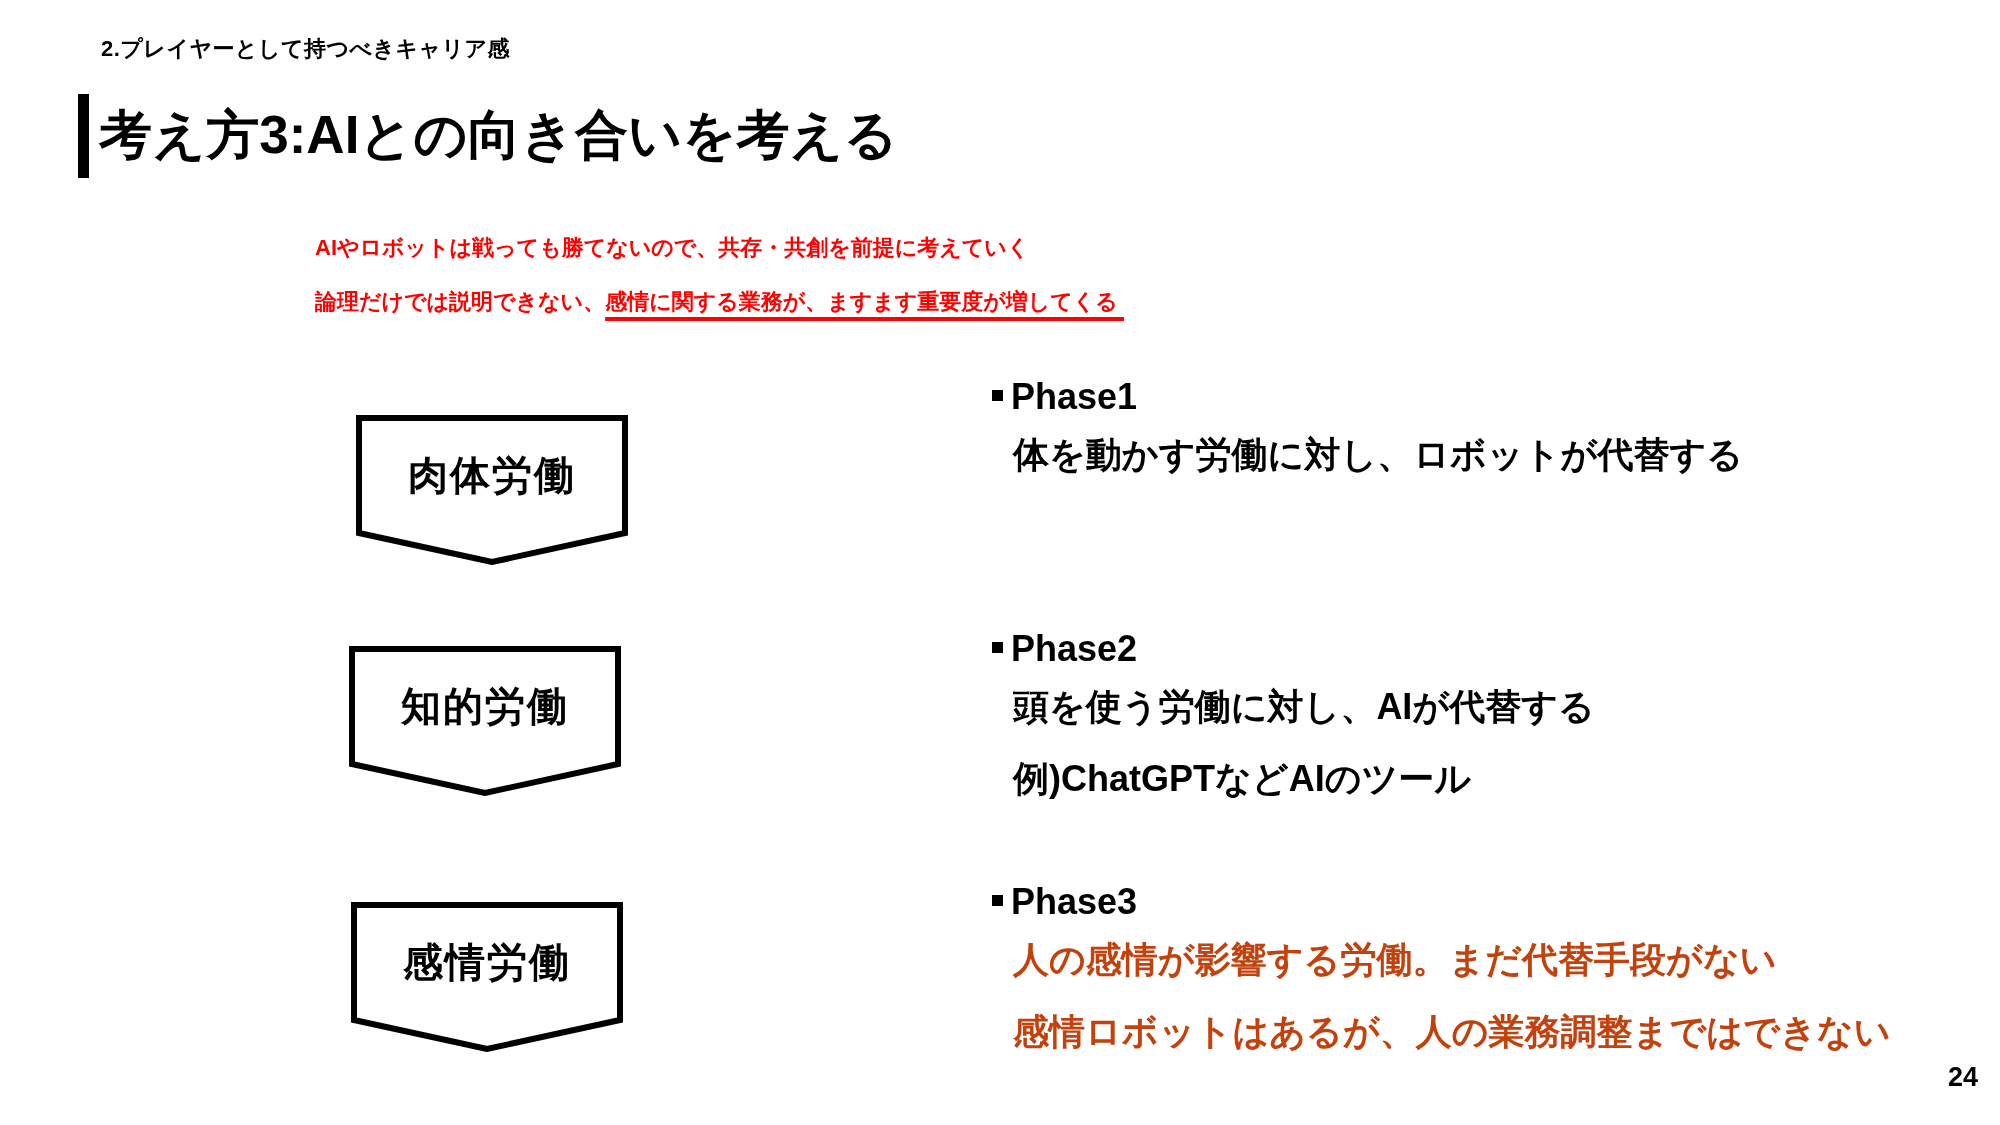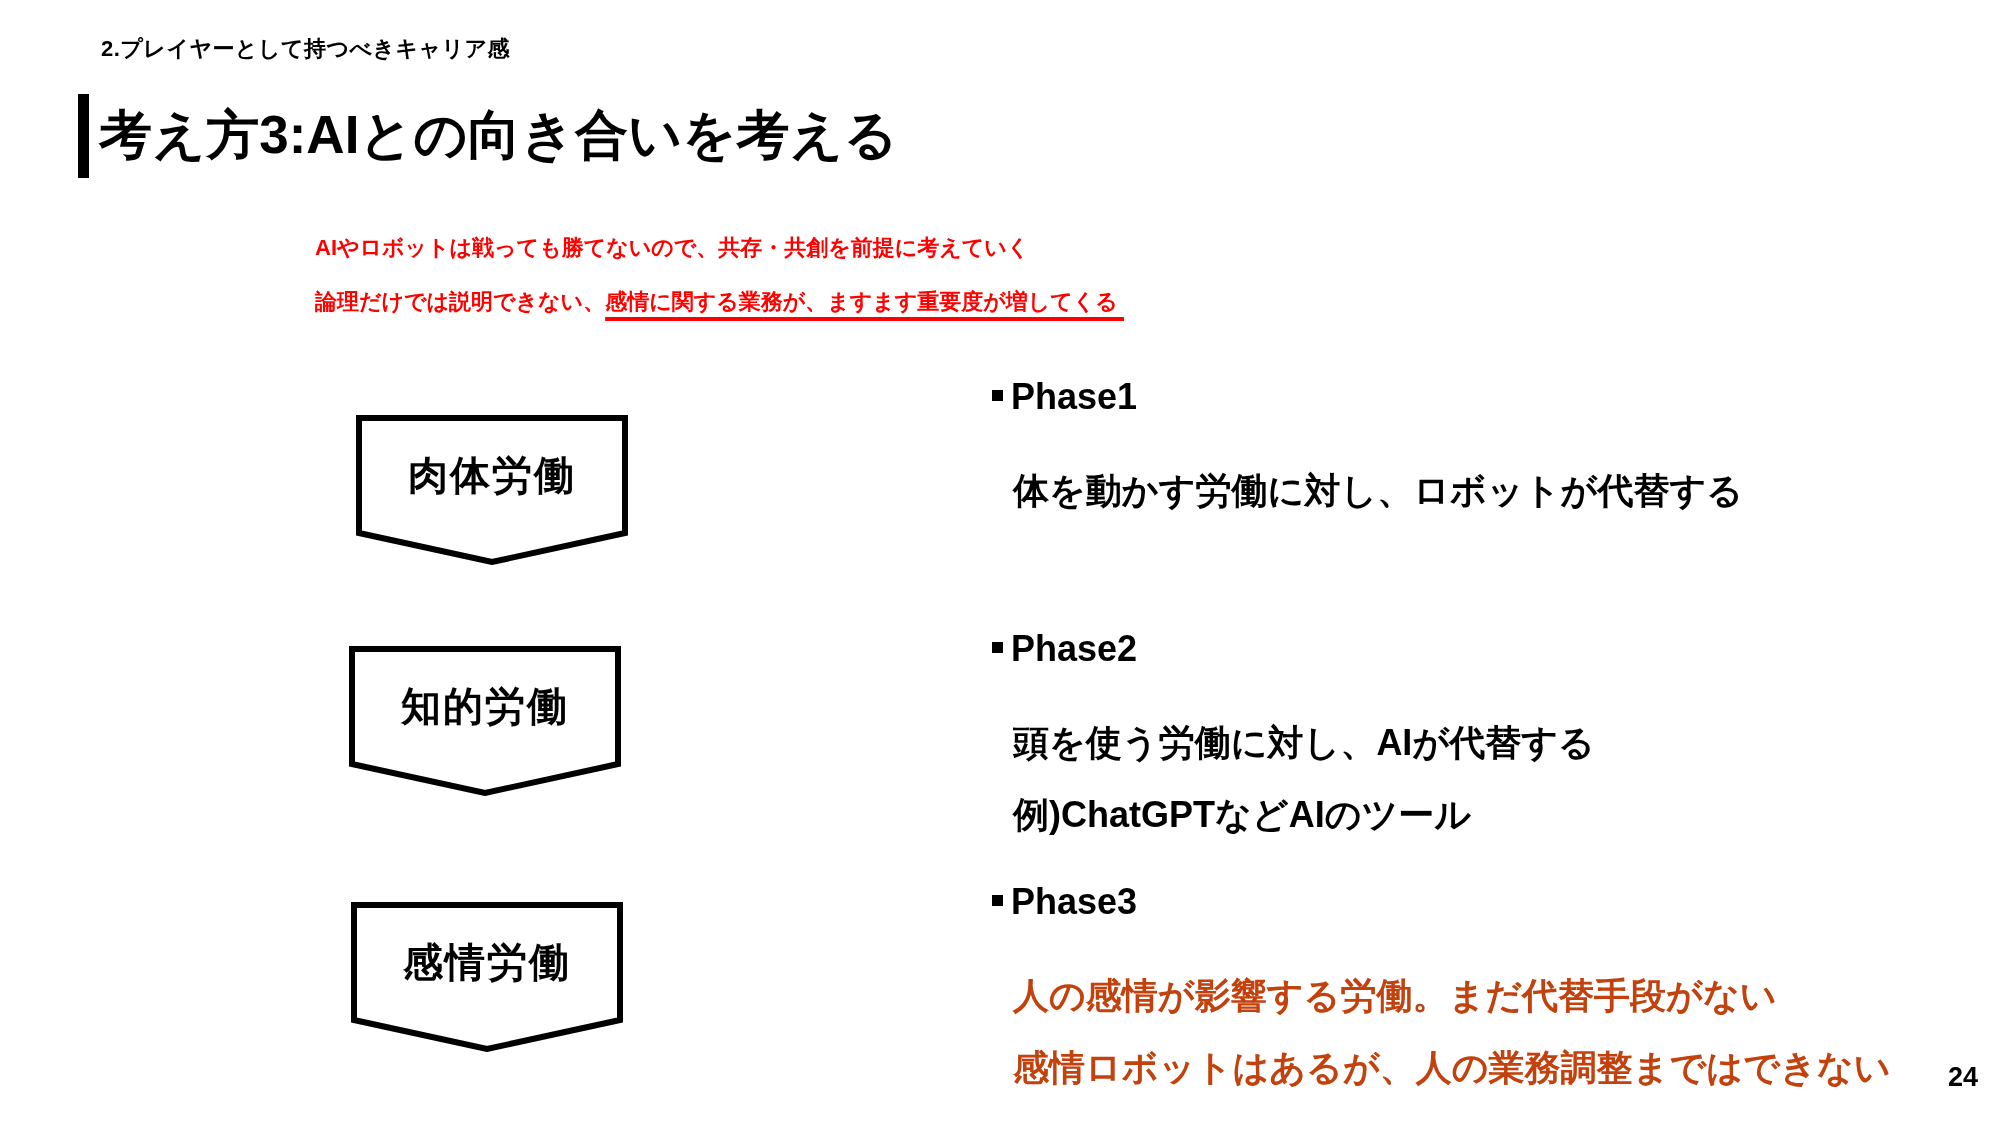--- a/index.html
+++ b/index.html
@@ -103,21 +103,20 @@
     margin-right: 8px;
     position: relative;
     top: -2px;
     flex: none;
   }
   .phase-line {
     position: absolute;
     left: 21px;
     font-size: 36px;
     line-height: 44px;
-    margin-top: 36px;
   }
   .phase-line.l1 { top: 58px; }
   .phase-line.l2 { top: 130px; }
   .phase-line.red { color: #c2410c; }
 
   .page-number {
     position: absolute;
     left: 1948px; top: 1062px;
     font-size: 27px;
   }

